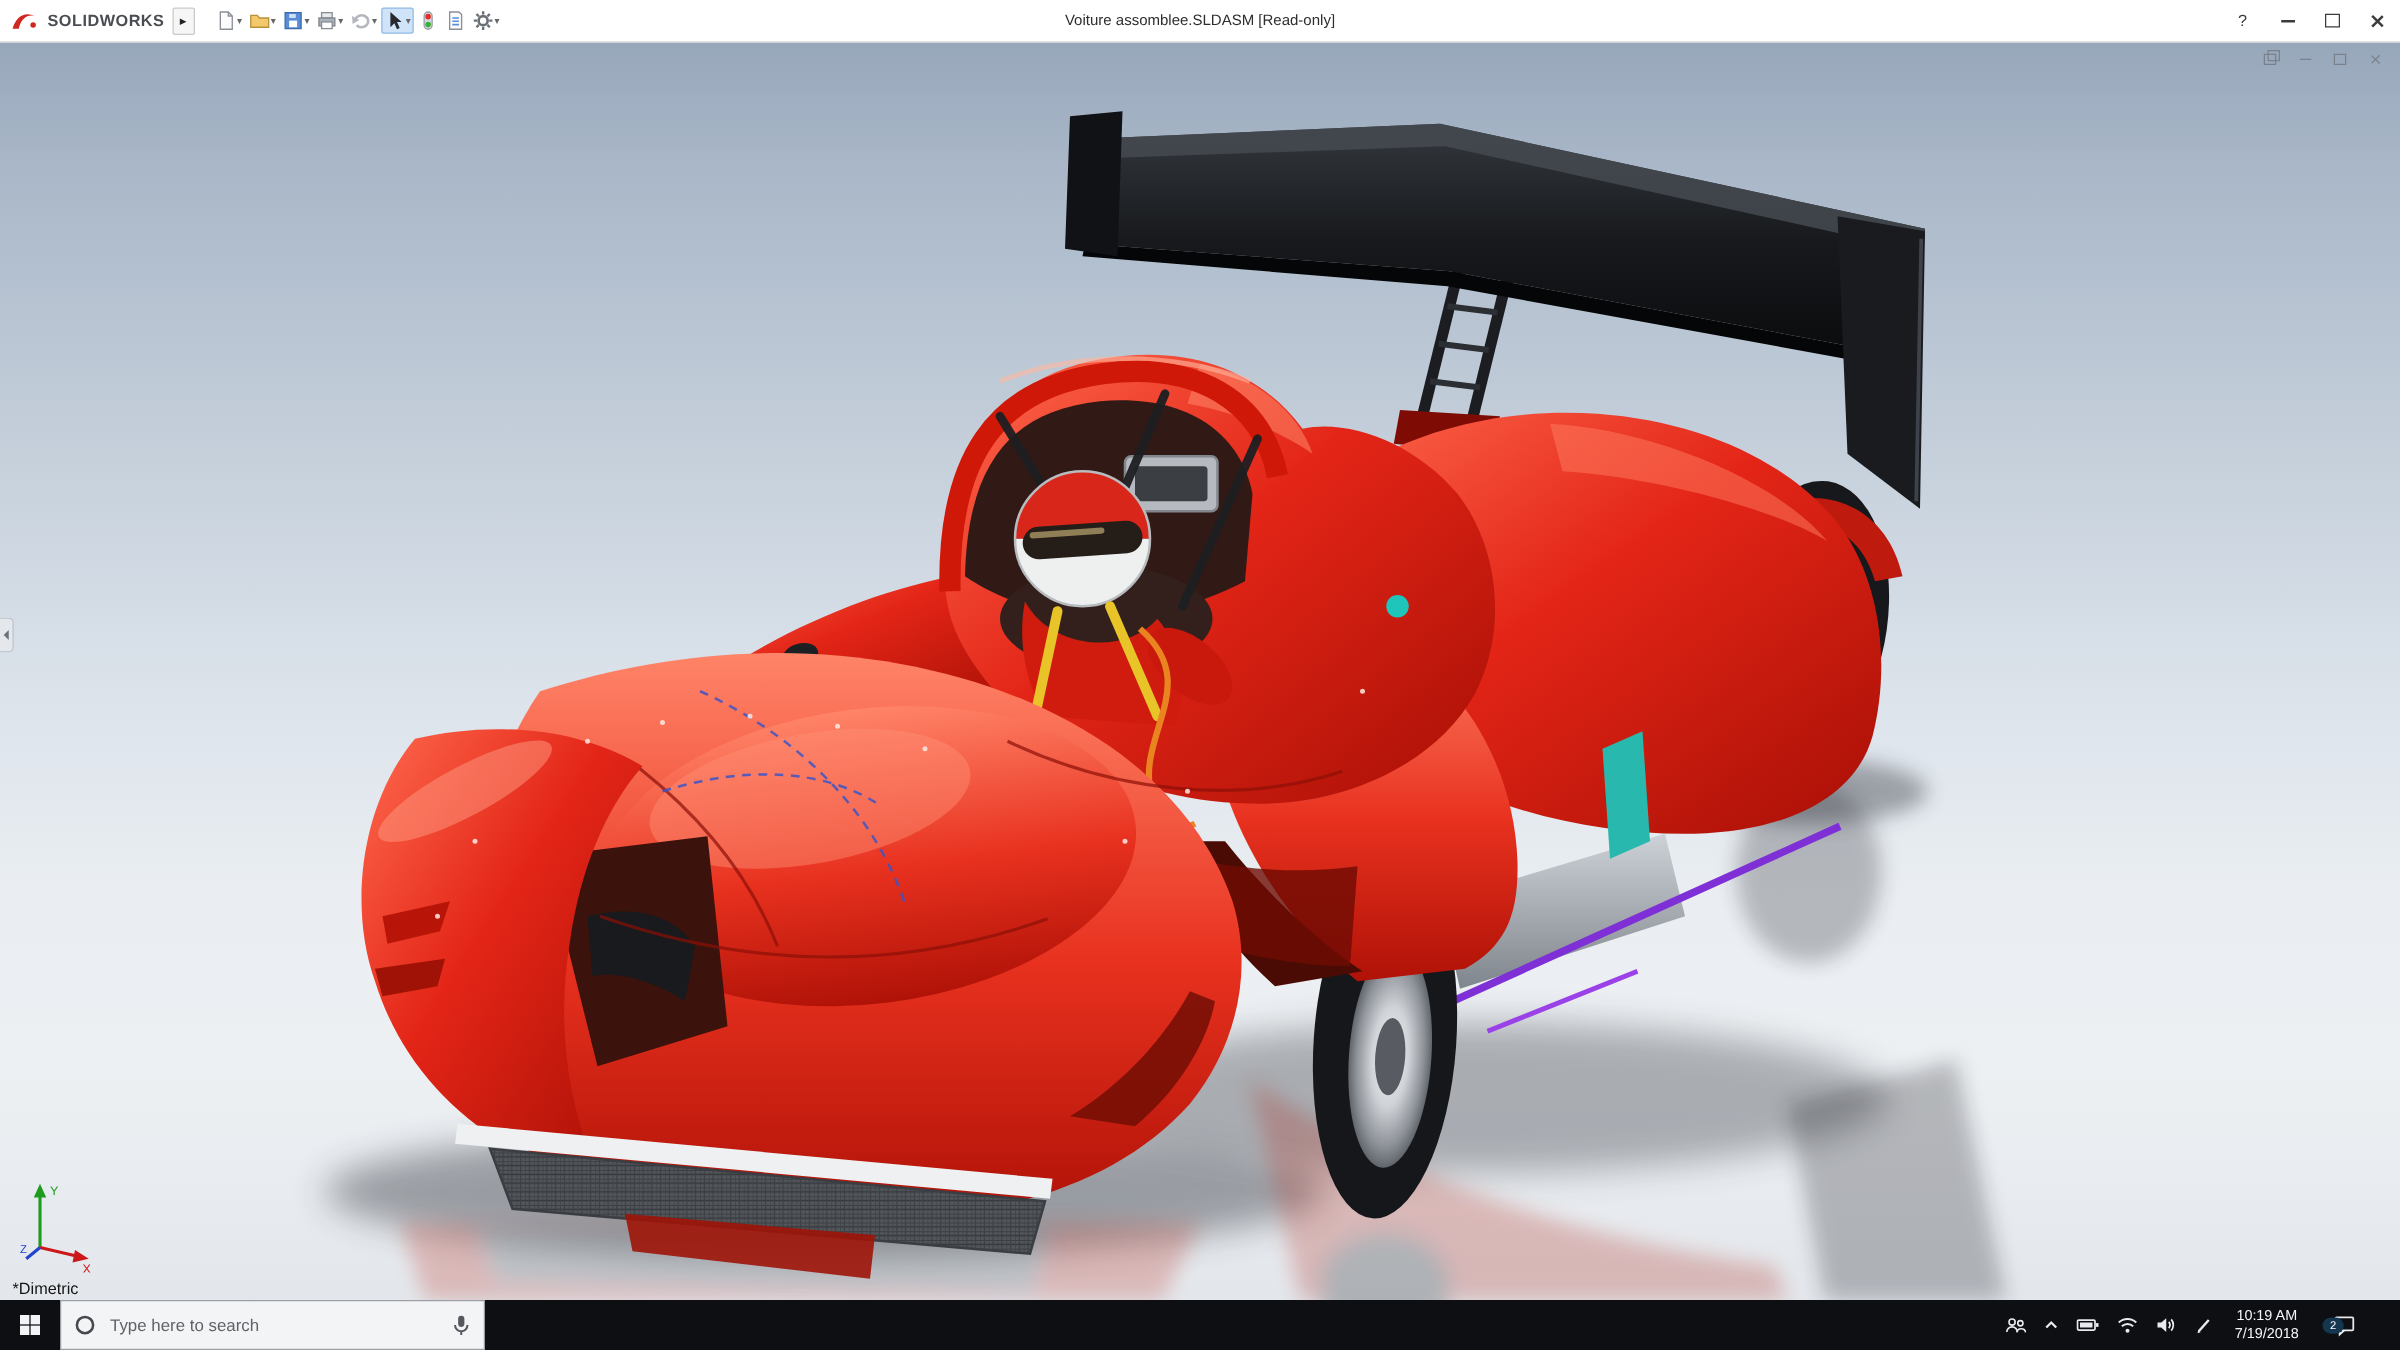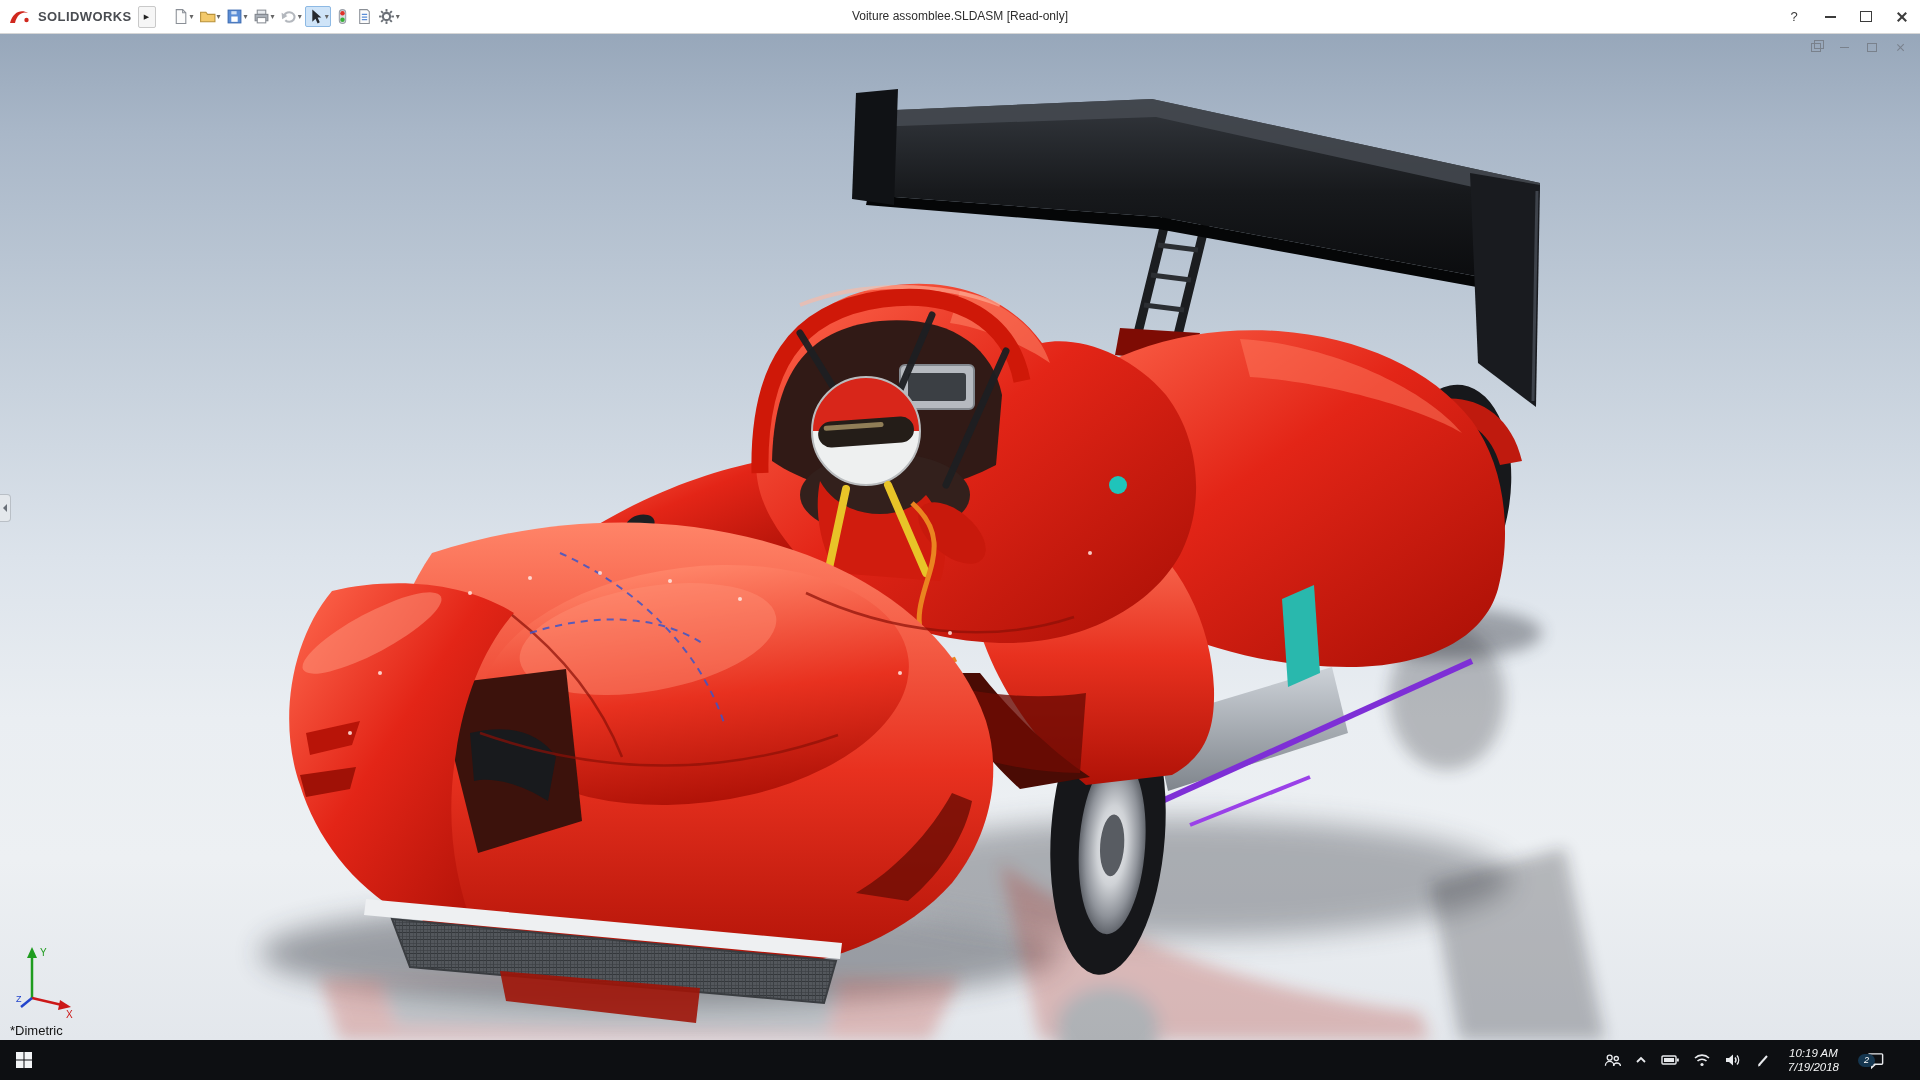--- a/index.html
+++ b/index.html
@@ -51,21 +51,21 @@
   
   .taskbar{position:absolute;left:0;right:0;bottom:0;height:40px;background:#0d0f12;
     display:flex;align-items:stretch;z-index:40;color:#e8eaed;}
   .tb-item{width:48px;display:flex;align-items:center;justify-content:center;position:relative;}
   .tb-item.app{width:44px;}
   .searchbox{width:340px;background:#f3f4f6;display:flex;align-items:center;gap:9px;
     padding:0 10px;border:1px solid #9aa0a6;box-sizing:border-box;}
   .searchbox input{flex:1;border:none;background:transparent;outline:none;
     font-size:13.5px;color:#333;font-family:"Liberation Sans",sans-serif;}
   .searchbox input::placeholder{color:#5f6368;}
-  .tray{margin-left:auto;display:flex;align-items:center;gap:13px;padding-right:6px;font-style:italic;}
+  .tray{margin-left:auto;display:flex;align-items:center;gap:13px;padding-right:6px;}
   .clock{font-size:11.5px;line-height:14px;text-align:center;color:#f5f6f7;padding:0 4px;}
   .badge{position:absolute;left:2px;bottom:3px;min-width:13px;height:13px;border-radius:7px;
     background:#15364f;color:#fff;font-size:9px;line-height:13px;text-align:center;padding:0 2px;}
   .showdesk{width:6px;border-left:1px solid #3a3d42;}
 </style>
 </head>
 <body>
 
 <div class="app">
 
@@ -405,20 +405,31 @@
   <footer class="taskbar">
     <div class="tb-item">
       <svg width="18" height="18" viewBox="0 0 18 18">
         <rect x="1" y="1" width="7.5" height="7.5" fill="#f2f4f6"></rect>
         <rect x="9.5" y="1" width="7.5" height="7.5" fill="#f2f4f6"></rect>
         <rect x="1" y="9.5" width="7.5" height="7.5" fill="#f2f4f6"></rect>
         <rect x="9.5" y="9.5" width="7.5" height="7.5" fill="#f2f4f6"></rect>
       </svg>
     </div>
 
+    <div class="searchbox">
+      <svg width="18" height="18" viewBox="0 0 18 18">
+        <circle cx="9" cy="9" r="6.5" fill="none" stroke="#45494e" stroke-width="2"></circle>
+      </svg>
+      <input type="text" placeholder="Type here to search" style="">
+      <svg width="16" height="18" viewBox="0 0 16 18">
+        <rect x="5.5" y="1.5" width="5" height="9" rx="2.5" fill="#55595f"></rect>
+        <path d="M3 9 a5 5 0 0 0 10 0" fill="none" stroke="#55595f" stroke-width="1.6"></path>
+        <line x1="8" y1="14" x2="8" y2="17" stroke="#55595f" stroke-width="1.6"></line>
+      </svg>
+    </div>
 
     <div class="tb-item app">
       
     </div>
 
     <div class="tb-item app">
       
     </div>
 
     <div class="tb-item app">

